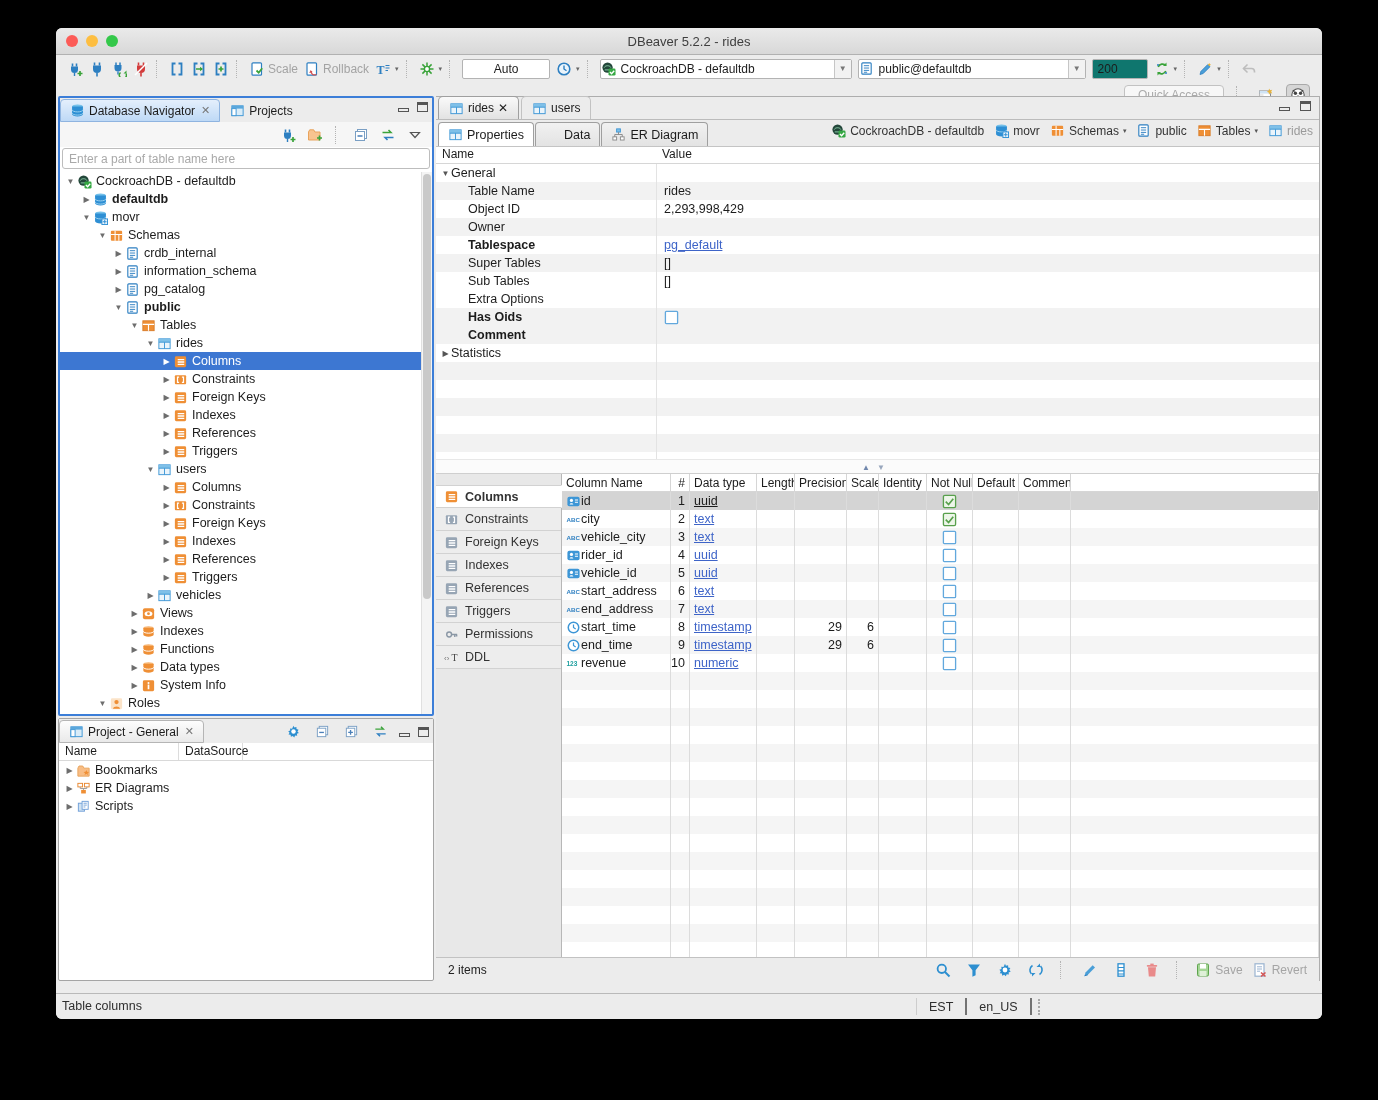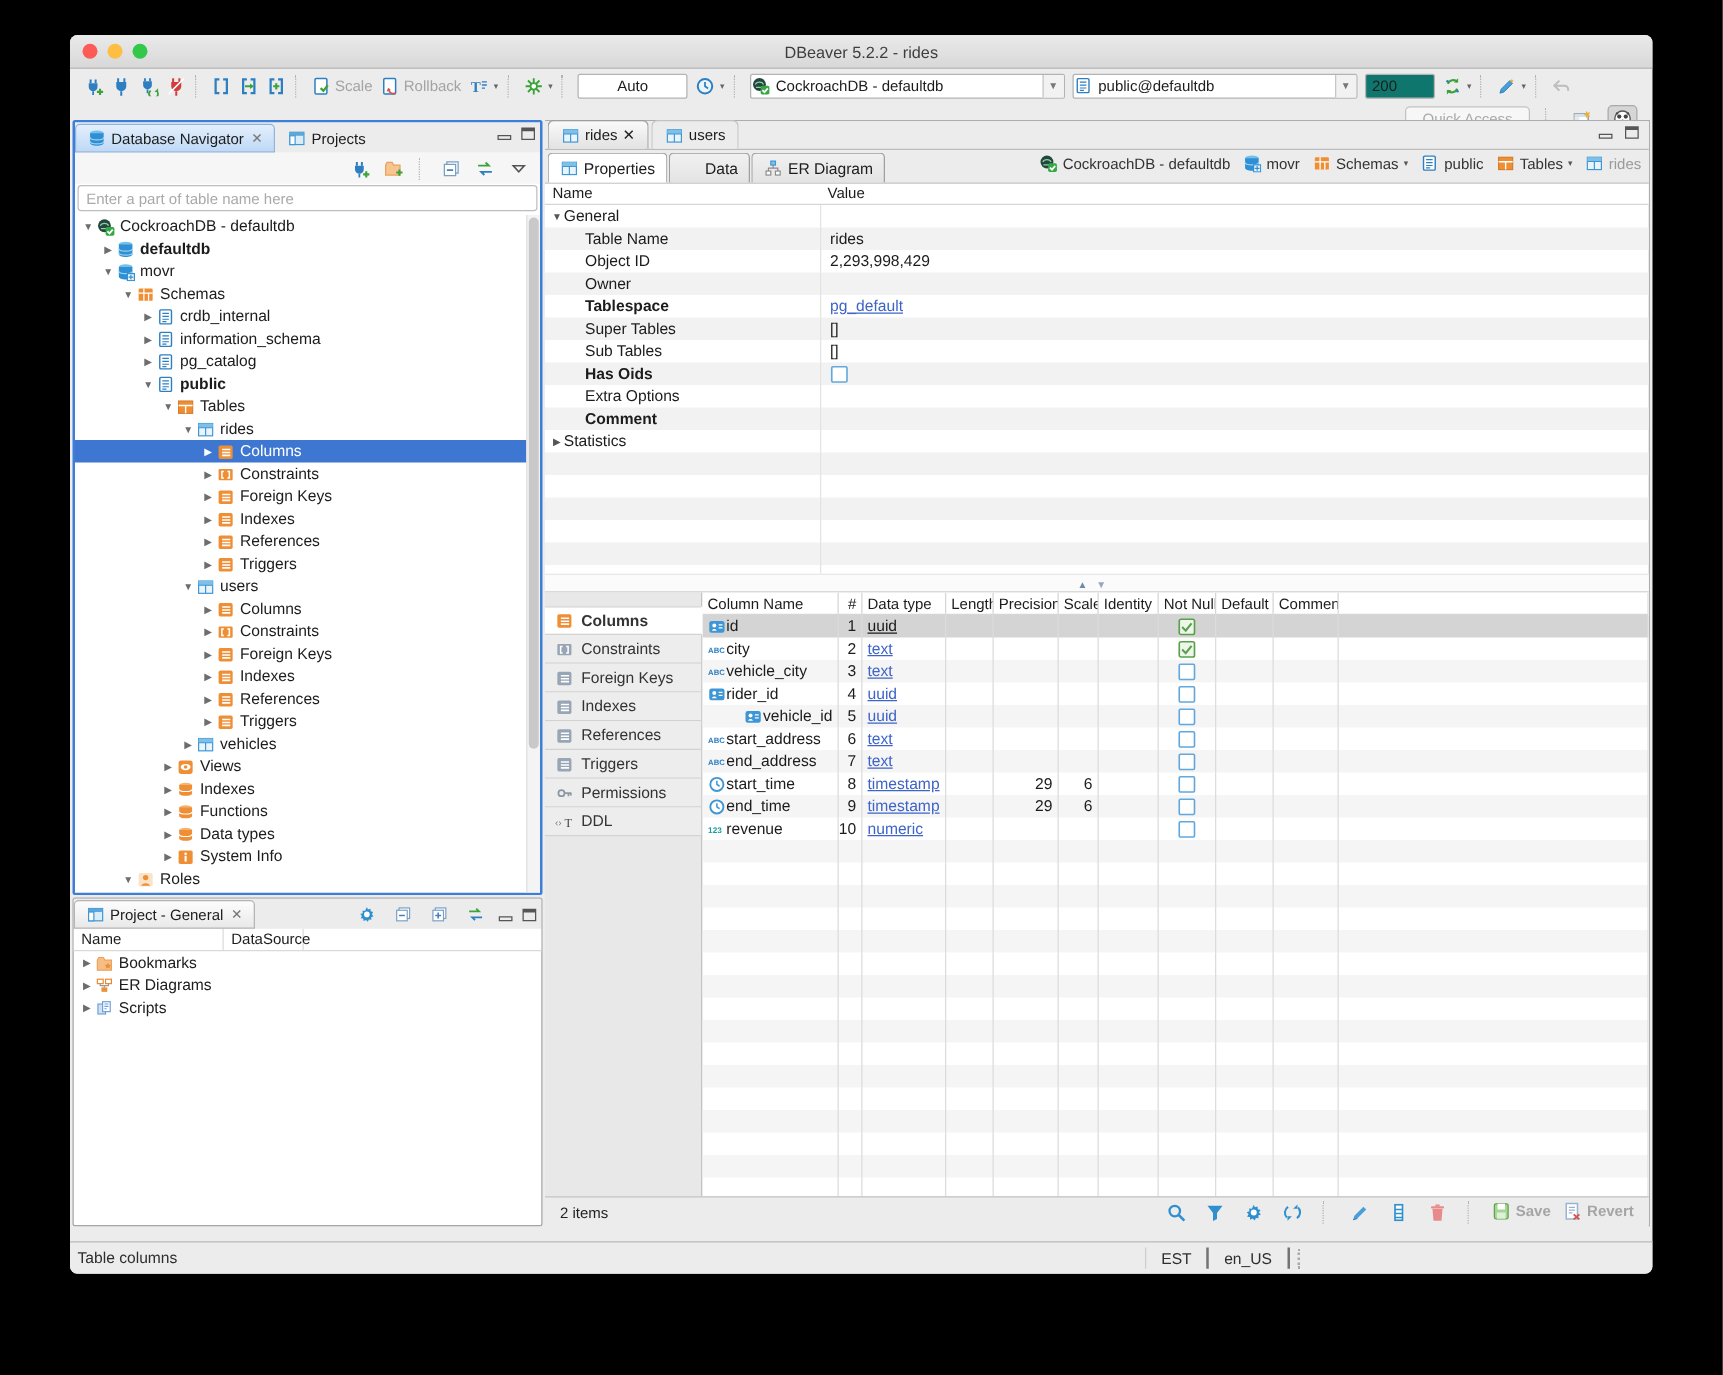--- a/index.html
+++ b/index.html
@@ -95,21 +95,21 @@
   .grow{height:18px;display:flex;align-items:center;font-size:12.5px;}
   .gcell{height:100%;display:flex;align-items:center;padding:0 4px;border-right:1px solid #dcdcdc;overflow:hidden;white-space:nowrap;}
   .ghead .gcell{font-size:12px;border-right:1px solid #d6d6d6;}
   .num{justify-content:flex-end;}
   .stripe2{background:#f5f5f5;}
   .grow.sel{background:#d4d4d4;}
   .grow.sel a.lnk{color:#1a1a1a;}
   
   .botbar{position:absolute;left:0;top:860px;right:0;height:25px;background:#ececec;border-top:1px solid #c2c2c2;display:flex;align-items:center;}
   .botbar .count{padding-left:12px;color:#222;}
-  .botbar .acts{margin-left:auto;display:flex;align-items:flex-start;gap:9px;padding-right:12px;font-weight:bold;}
+  .botbar .acts{margin-left:auto;display:flex;align-items:center;gap:9px;padding-right:12px;}
   .botbar .lblbtn{display:flex;align-items:center;gap:4px;color:#a5a5a5;}
   .statusbar{position:absolute;left:0;top:965px;right:0;height:26px;background:#ececec;border-top:1px solid #b9b9b9;font-size:12.5px;color:#2e2e2e;}
   .statusbar .msg{position:absolute;left:6px;top:5px;}
   .statusbar .cells{position:absolute;left:860px;top:0;height:100%;display:flex;align-items:center;}
   .statusbar .cell{padding:0 12px;border-left:1px solid #cdcdcd;border-right:2px solid #737373;height:70%;display:flex;align-items:center;}
   .grip{width:4px;height:16px;border-left:2px dotted #a9a9a9;margin-left:6px;}
   .ic{display:inline-block;width:16px;height:16px;flex:none;vertical-align:middle;}
   .ic svg{display:block;width:100%;height:100%;}
   .ic14{width:15px;height:15px;}
 </style>
@@ -1000,38 +1000,38 @@
             </span>
           </div>
           <div class="prow">
             <span class="name">
               <span class="ind">Sub Tables</span>
             </span>
             <span class="value">
               <span>[]</span>
             </span>
           </div>
+          <div class="prow">
+            <span class="name">
+              <span class="ind">Extra Options</span>
+            </span>
+            <span class="value">
+              <span></span>
+            </span>
+          </div>
           <div class="prow stripe1">
             <span class="name">
               <span class="ind bold">Has Oids</span>
             </span>
             <span class="value">
               <span class="ic ic14">
                 <svg viewBox="0 0 16 16">
                   <rect x="1.5" y="1.5" width="13" height="13" rx="1" fill="#fff" stroke="#62a8dd" stroke-width="1.4"></rect>
                 </svg>
               </span>
-            </span>
-          </div>
-          <div class="prow">
-            <span class="name">
-              <span class="ind">Extra Options</span>
-            </span>
-            <span class="value">
-              <span></span>
             </span>
           </div>
           <div class="prow stripe1">
             <span class="name">
               <span class="ind bold">Comment</span>
             </span>
             <span class="value">
               <span></span>
             </span>
           </div>
@@ -1278,21 +1278,21 @@
                   <svg viewBox="0 0 16 16">
                     <rect x="1.5" y="1.5" width="13" height="13" rx="1" fill="#fff" stroke="#62a8dd" stroke-width="1.4"></rect>
                   </svg>
                 </span>
               </span>
               <span class="gcell" style="width: 46px;"></span>
               <span class="gcell" style="width: 52px;"></span>
               <span class="gcell" style="flex: 1 1 0%;"></span>
             </div>
             <div class="grow stripe2">
-              <span class="gcell" style="width: 109px; justify-content: flex-end;">
+              <span class="gcell" style="width: 109px;">
                 <span class="ic ic14">
                   <svg viewBox="0 0 16 16">
                     <rect x="1.5" y="3" width="13" height="10" rx="2" fill="#3d96d6"></rect>
                     <circle cx="5.8" cy="6.8" r="1.7" fill="#fff"></circle>
                     <path d="M3.8 11.2c.4-1.8 3.6-1.8 4 0z" fill="#fff"></path>
                     <path d="M9.5 6.3h3.3M9.5 8.8h3.3" stroke="#fff" stroke-width="1.1"></path>
                   </svg>
                 </span>
                 <span>vehicle_id</span>
               </span>

